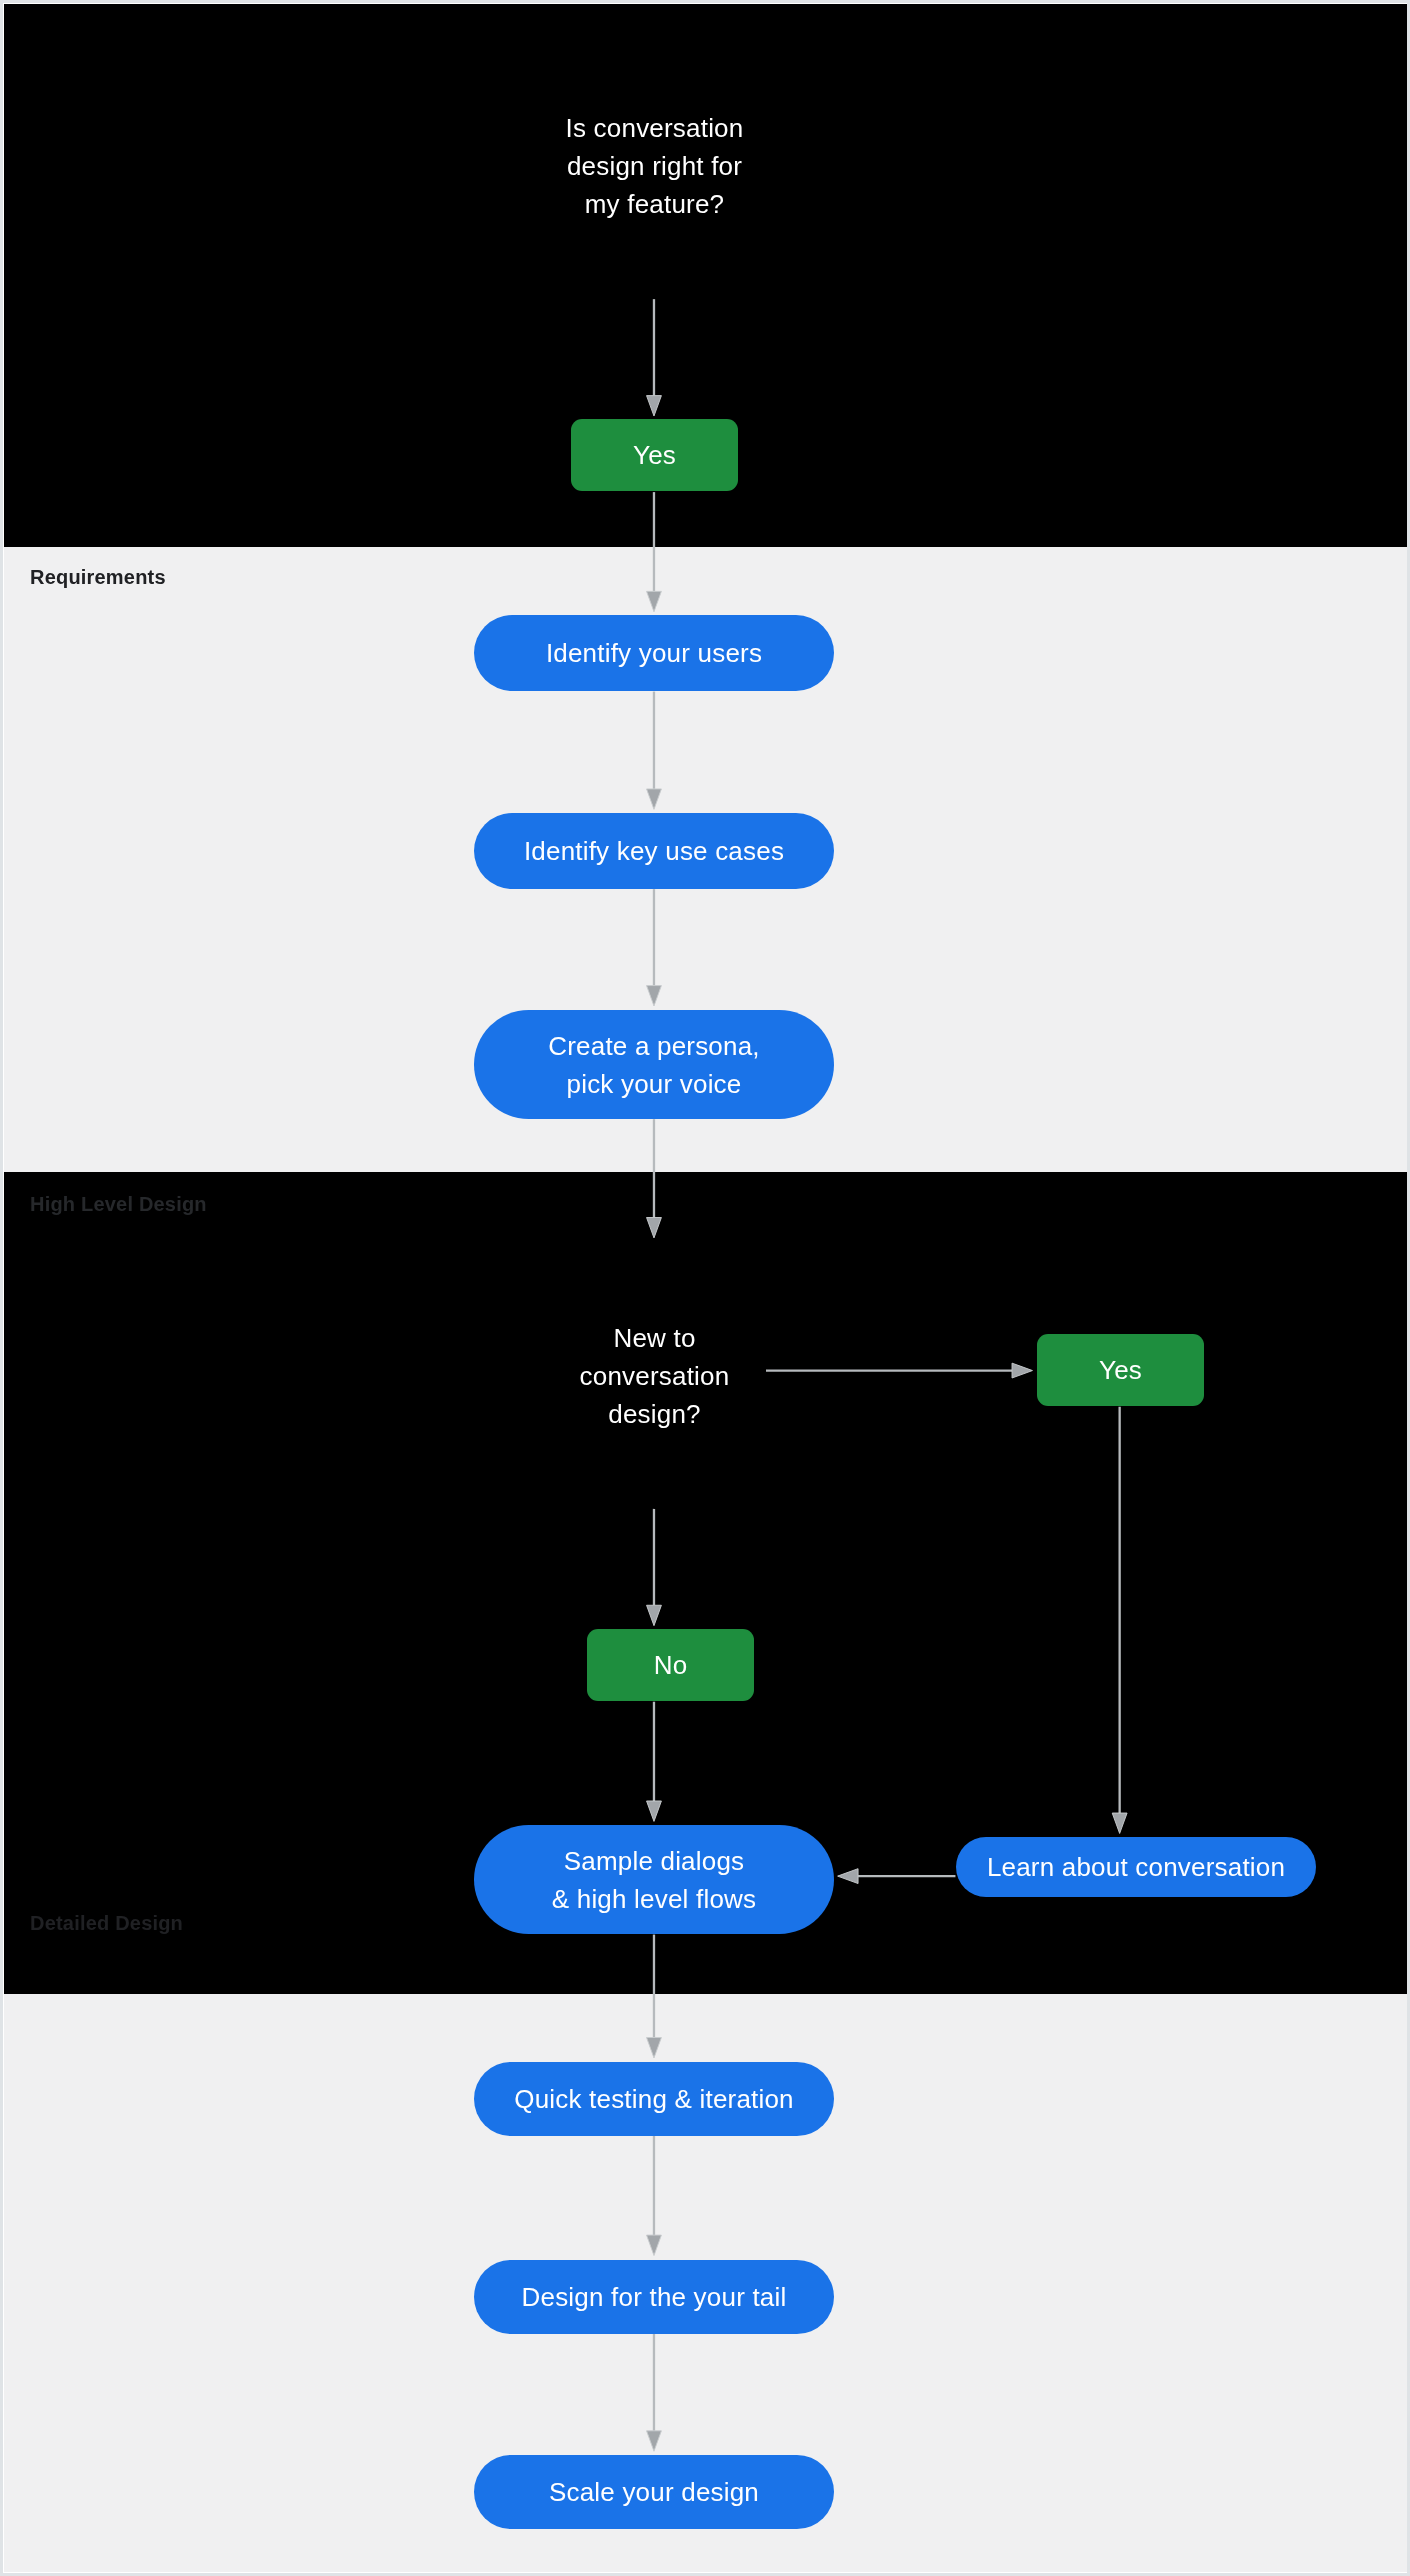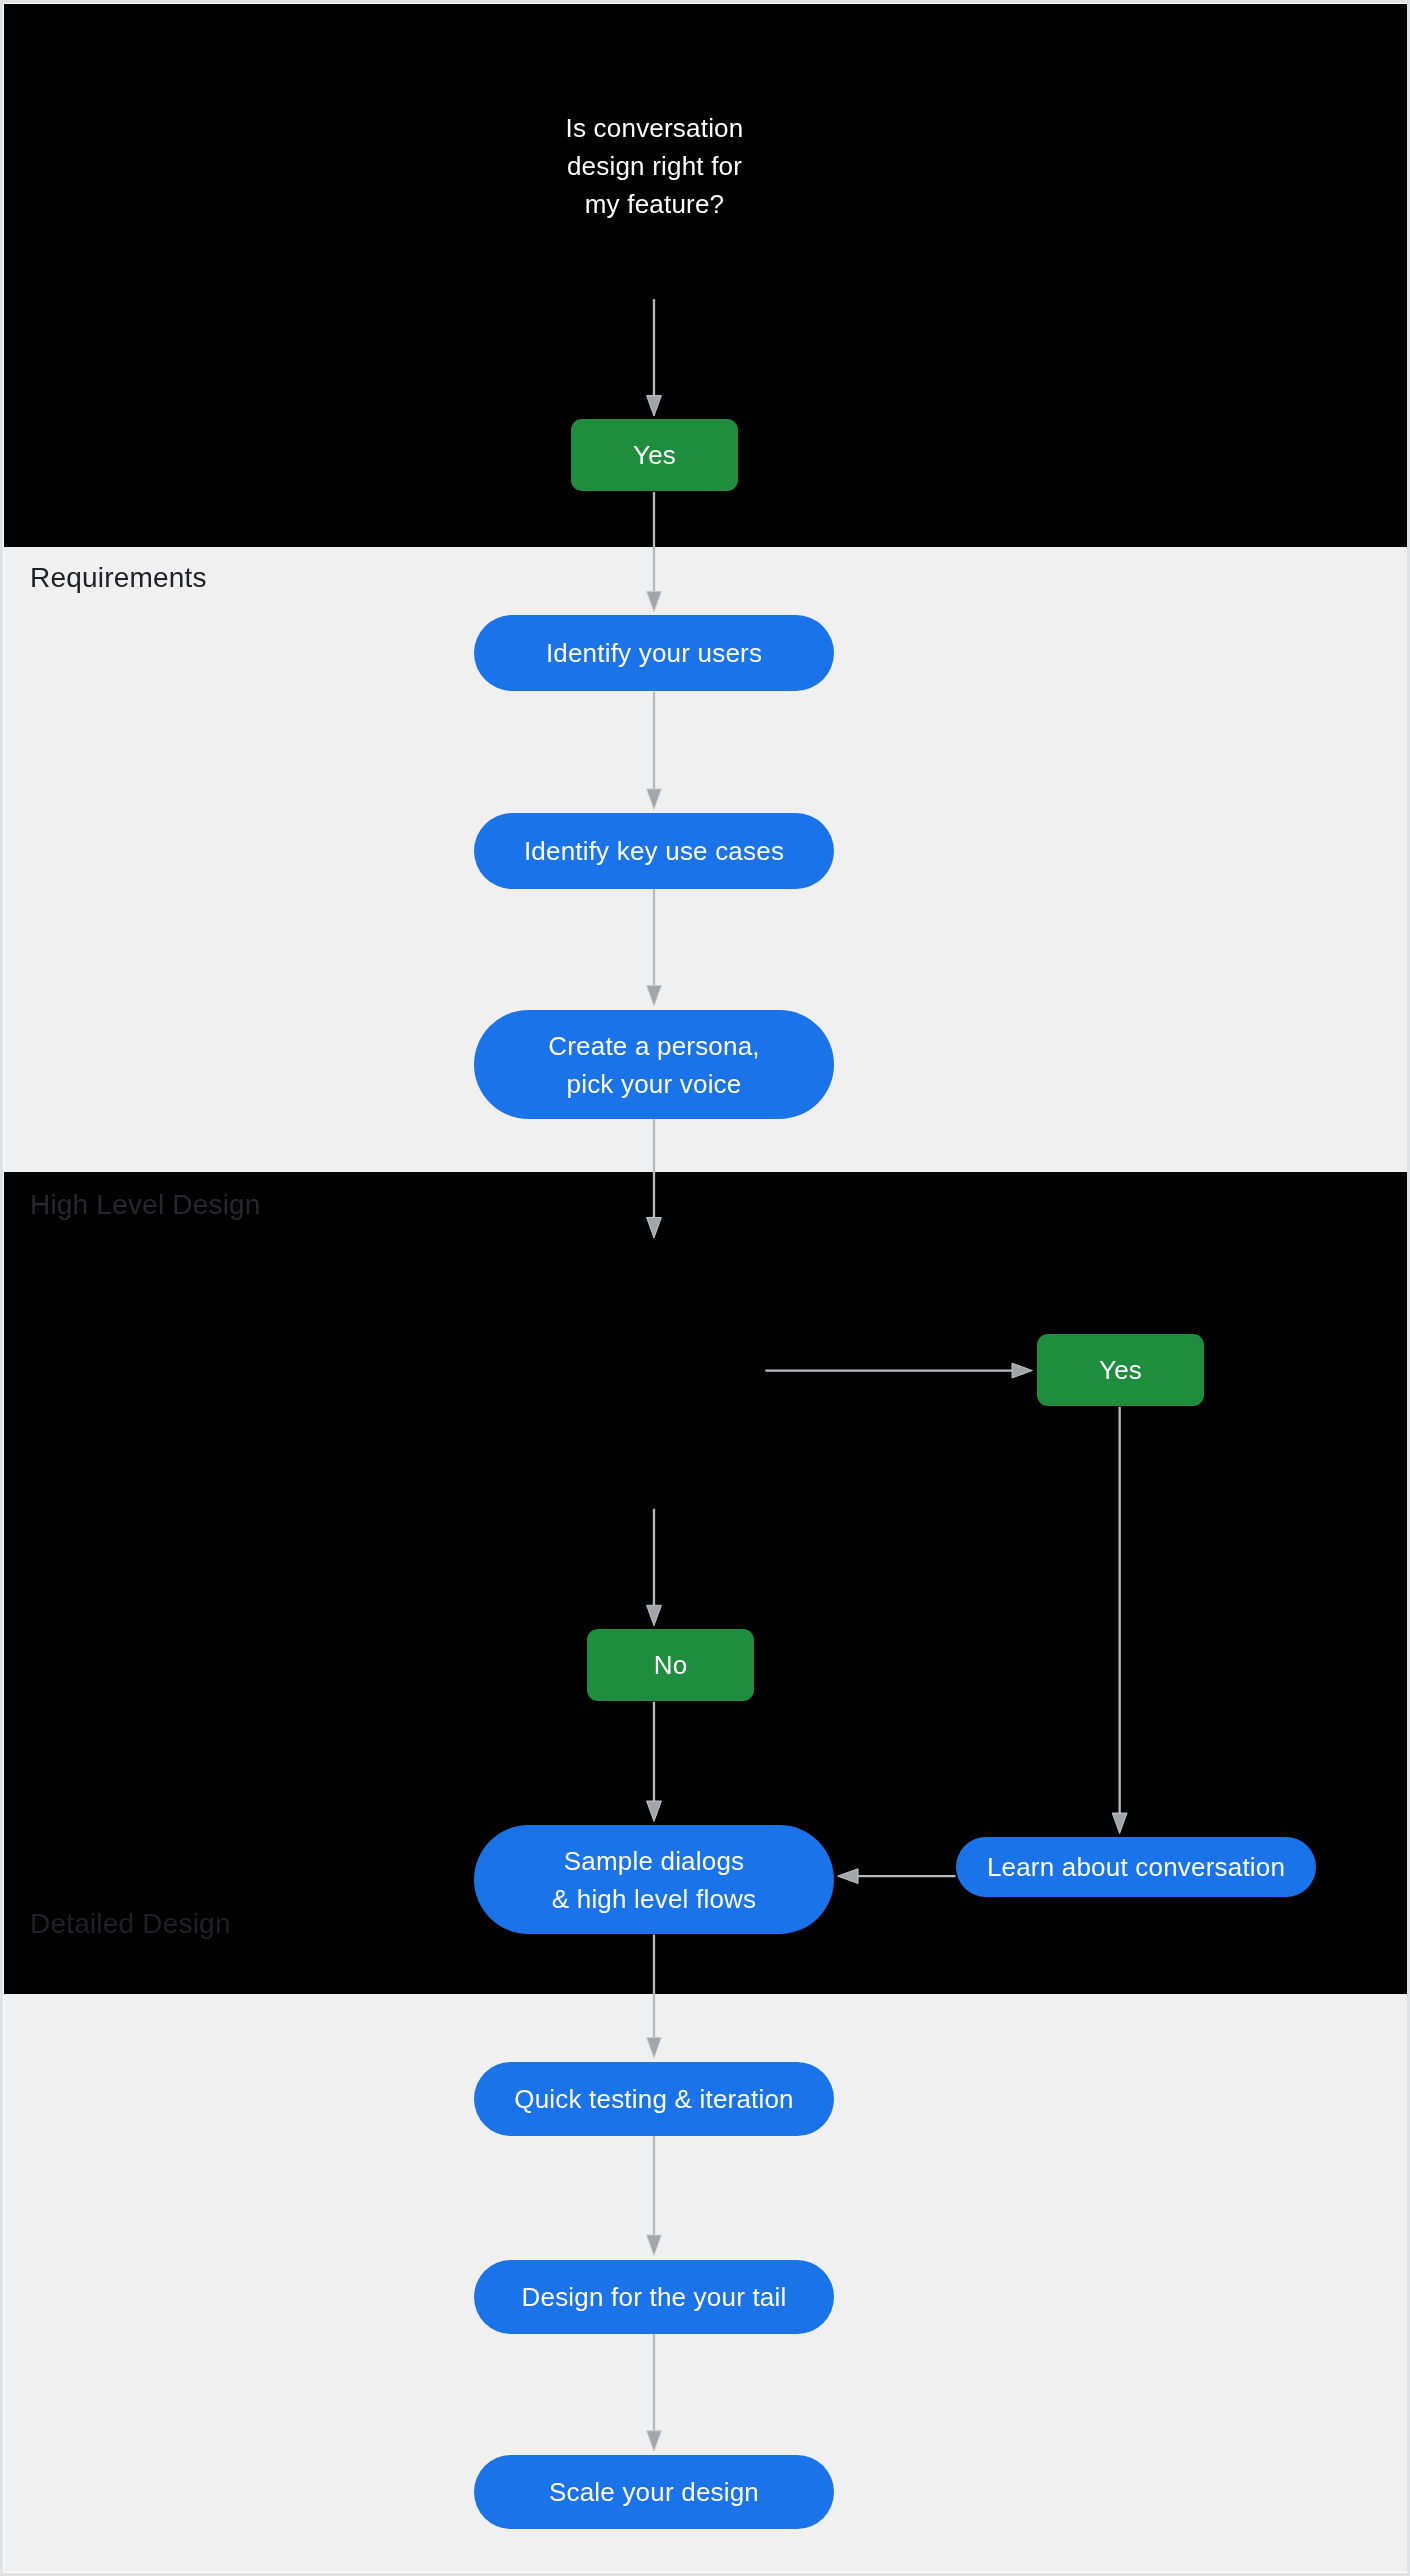--- a/index.html
+++ b/index.html
@@ -4,21 +4,21 @@
 <style>
   html,body{margin:0;padding:0;background:#ffffff;}
   .canvas{
     position:relative;width:1410px;height:2576px;overflow:hidden;
     font-family:"Liberation Sans","DejaVu Sans",sans-serif;
   }
   .section{position:absolute;left:3.7px;width:1403px;}
   .sec-dark{background:#000000;}
   .sec-light{background:#F0F0F1;}
   .section-title{
-    position:absolute;left:30px;font-size:28px;line-height:35px;font-weight:400;
+    position:absolute;left:30px;font-size:20px;line-height:35px;font-weight:700;
     letter-spacing:0.2px;white-space:nowrap;z-index:3;
   }
   .on-light{color:#202124;}
   .on-dark{color:#26282B;}
   .connectors{position:absolute;left:0;top:0;z-index:1;}
   .node{
     position:absolute;display:flex;align-items:center;justify-content:center;
     color:#FFFFFF;text-align:center;z-index:2;cursor:pointer;
   }
   .node span{white-space:pre-line;font-size:26px;line-height:38px;letter-spacing:0.2px;}
@@ -97,20 +97,25 @@
 
   <div class="node pill" style="left:474px;top:615px;width:360px;height:76px;">
     <span>Identify your users</span>
   </div>
 
   <div class="node pill" style="left:474px;top:1010px;width:360px;height:109px;">
     <span>Create a persona,
 pick your voice</span>
   </div>
 
+  <div class="node hex" style="left:543px;top:1242px;">
+    <span>New to
+conversation
+design?</span>
+  </div>
 
   <div class="node btn" style="left:1037px;top:1334px;">
     <span>Yes</span>
   </div>
 
   <div class="node btn" style="left:571px;top:1629px;margin-left:16px;">
     <span>No</span>
   </div>
 
   <div class="node pill" style="left:474px;top:1825px;width:360px;height:109px;">

